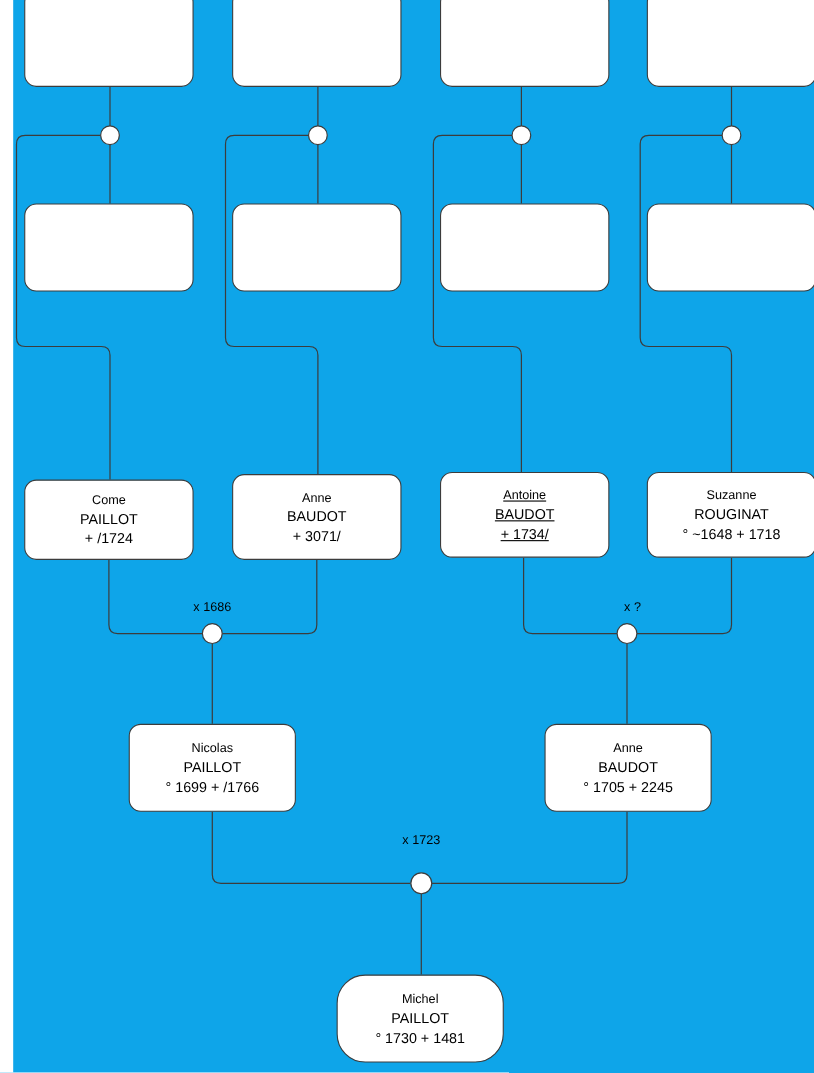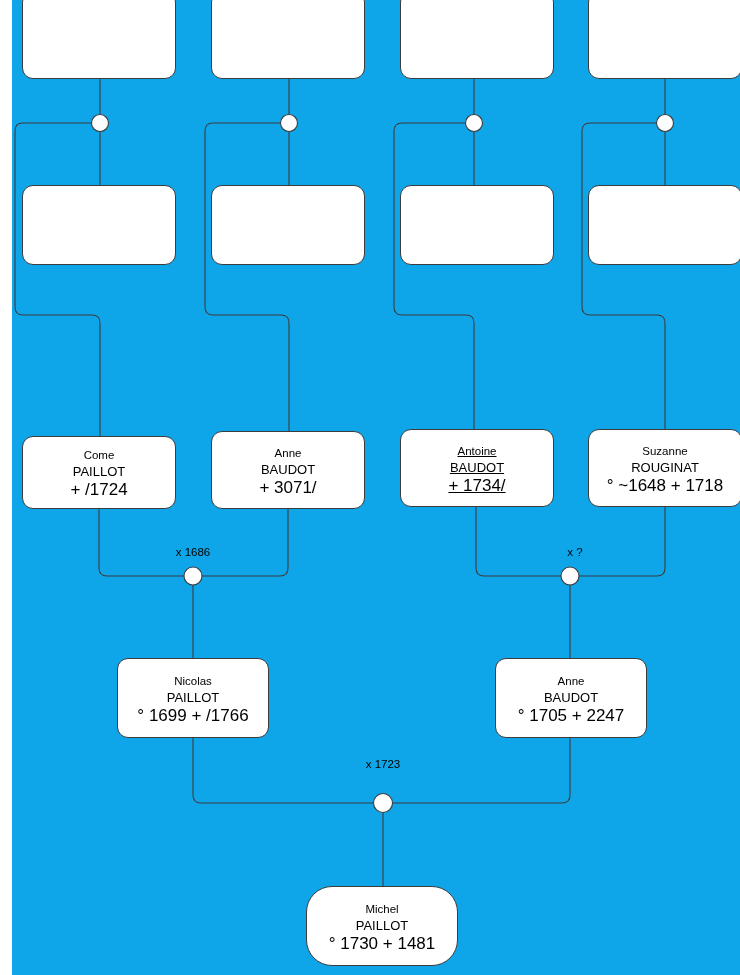--- a/index.html
+++ b/index.html
@@ -54,21 +54,21 @@
     font-size: 11.5px;
     line-height: 16px;
     white-space: nowrap;
   }
   .person-surname {
     font-size: 13px;
     line-height: 18px;
     white-space: nowrap;
   }
   .person-dates {
-    font-size: 17px;
+    font-size: 13px;
     line-height: 17px;
     white-space: nowrap;
   }
   .union-label {
     position: absolute;
     font-size: 11.5px;
     color: #000000;
     white-space: nowrap;
     transform: translateX(-50%);
   }
@@ -143,21 +143,21 @@
         <div class="person-dates">° ~1648 + 1718</div>
       </div>
       <div class="person-box" style="left: 105px; top: 658px; width: 152px; height: 80px; border-color: rgb(60, 60, 60); background: rgb(255, 255, 255);">
         <div class="person-given">Nicolas</div>
         <div class="person-surname">PAILLOT</div>
         <div class="person-dates">° 1699 + /1766</div>
       </div>
       <div class="person-box" style="left: 483px; top: 658px; width: 152px; height: 80px; border-color: rgb(60, 60, 60); background: rgb(255, 255, 255);">
         <div class="person-given">Anne</div>
         <div class="person-surname">BAUDOT</div>
-        <div class="person-dates">° 1705 + 2247</div>
+        <div class="person-dates">° 1705 + 2245</div>
       </div>
       <div class="person-box" style="left: 294px; top: 886px; width: 152px; height: 80px; border-color: rgb(60, 60, 60); background: rgb(255, 255, 255); border-radius: 26px;">
         <div class="person-given">Michel</div>
         <div class="person-surname">PAILLOT</div>
         <div class="person-dates">° 1730 + 1481</div>
       </div>
     </div>
   <div id="labels-layer">
       <div class="union-label" style="left: 181px; top: 546px;">x 1686</div>
       <div class="union-label" style="left: 563px; top: 546px;">x ?</div>

